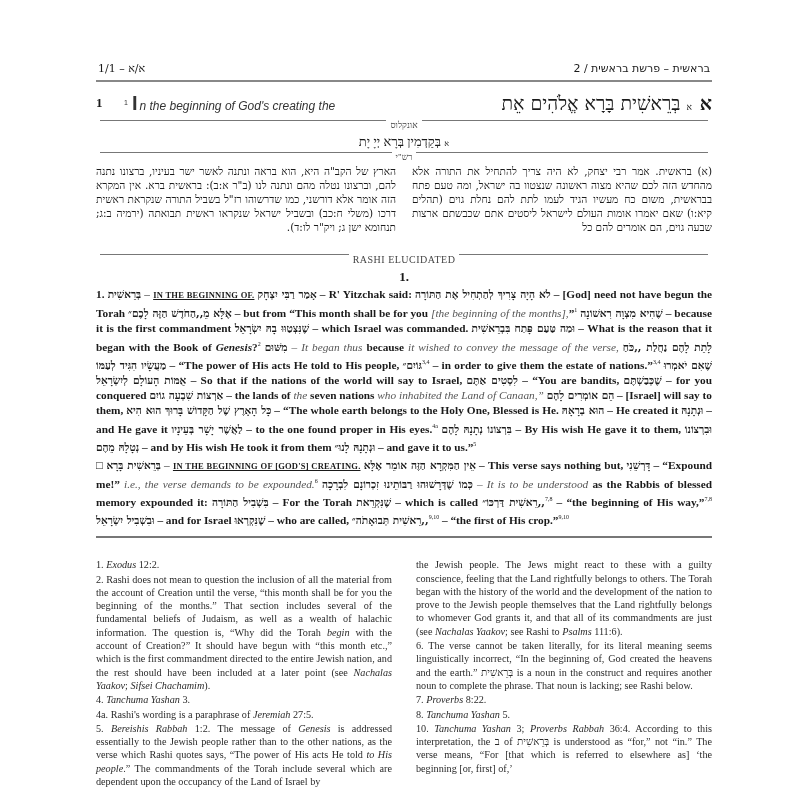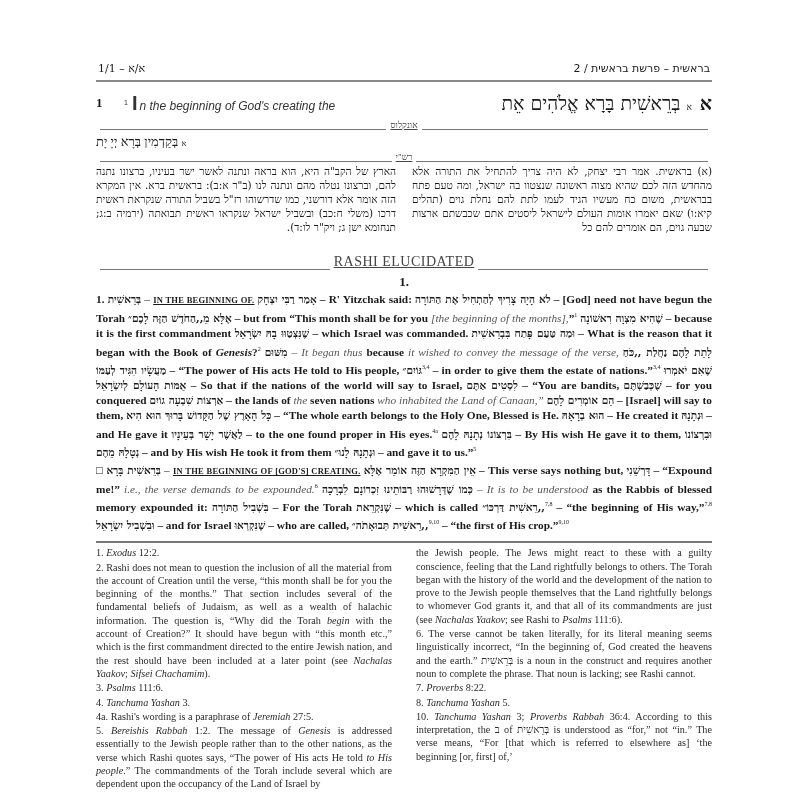--- a/index.html
+++ b/index.html
@@ -9,37 +9,37 @@
   .running-head .rh-right { font-family:"DejaVu Sans", sans-serif; font-weight:normal; font-size:11px; }
   .running-head .rh-left { font-family:"DejaVu Serif", serif; font-size:11px; }
   .verse-line { display:flex; align-items:center; height:30px; margin-top:6px; }
   .verse-num { width:28px; font-size:13px; font-weight:bold; }
   .verse-eng { font-style:italic; font-size:12px; flex:1; font-family:"Liberation Sans", sans-serif; color:#333; }
   .verse-eng .sup { font-size:7px; vertical-align:super; font-style:normal; margin-right:4px; }
   .verse-eng .dropcap { font-size:20px; font-style:normal; font-weight:bold; margin-right:2px; }
   .verse-heb { direction:rtl; font-family:"DejaVu Serif", serif; font-size:19px; white-space:nowrap; }
   .verse-heb .chap { font-weight:bold; margin-left:8px; }
   .verse-heb .small { font-size:9px; margin-left:6px; }
-  .sep { display:flex; align-items:flex-end; font-size:9px; color:#444; margin:2px 0;text-decoration:underline; }
+  .sep { display:flex; align-items:flex-start; font-size:9px; color:#444; margin:2px 0; }
   .sep::before, .sep::after { content:""; flex:1; border-top:1px solid #777; margin:0 4px; }
-  .onkelos-text { text-align:left; direction:rtl; font-size:13px; margin:4px 0 1px; }
+  .onkelos-text { text-align:center; direction:rtl; font-size:13px; margin:4px 0 1px; }
   .rashi-hebrew { display:flex; gap:16px; direction:rtl; font-size:10.5px; line-height:14px; height:88px; overflow:hidden; margin-top:2px; }
   .rashi-hebrew .col { flex:1; text-align:justify; font-family:"DejaVu Serif", serif; }
-  .elucidated-sep { margin-top:2px; letter-spacing:0.5px; font-size:14px; }
+  .elucidated-sep { margin-top:2px; letter-spacing:0.5px; font-size:10px; }
   .section-num { text-align:center; font-weight:bold; font-size:13px; margin:4px 0 2px; }
   .eluc { font-size:11.3px; line-height:15.3px; text-align:justify; }
   .eluc p { margin:0; }
   .eluc b { font-weight:bold; }
   .eluc .heb { direction:rtl; unicode-bidi:isolate; font-family:"DejaVu Serif", serif; font-weight:bold; font-size:10.5px; }
   .eluc .light { color:#555; font-weight:normal;font-style:italic; }
   .eluc .caps { font-size:8.5px; font-weight:bold; letter-spacing:0.2px;text-decoration:underline; }
   .eluc sup { font-size:6px; }
   .eluc .para2 { margin-top:3px; }
   .notes-rule { border-top:2px solid #777; margin-top:8px; }
-  .notes { display:flex; gap:24px; font-size:10.2px; line-height:13.3px; margin-top:3px; }
+  .notes { display:flex; gap:24px; font-size:10.2px; line-height:13.3px; margin-top:20px; }
   .notes .ncol { flex:1; text-align:justify; color:#2a2a2a; }
   .notes p { margin:0 0 1px 0; }
   .notes i { font-style:italic; }
 </style>
 </head>
 <body>
 
 <div class="page">
 
   <div class="running-head">
@@ -81,27 +81,26 @@
   <div class="eluc">
     <p><b>1. </b><span class="heb" dir="rtl">בְּרֵאשִׁית</span><span> – </span><span class="caps">IN THE BEGINNING OF.</span><span>   </span><span class="heb" dir="rtl">אָמַר רַבִּי יִצְחָק</span><b> – R' Yitzchak said:  </b><span class="heb" dir="rtl">לֹא הָיָה צָרִיךְ לְהַתְחִיל אֶת הַתּוֹרָה</span><b> – [God] need not have begun the Torah  </b><span class="heb" dir="rtl">אֶלָּא מֵ,,הַחֹדֶשׁ הַזֶּה לָכֶם״</span><b> – but from “This month shall be for you </b><span class="light">[the beginning of the months],</span><b>”</b><sup>1</sup><span>  </span><span class="heb" dir="rtl">שֶׁהִיא מִצְוָה רִאשׁוֹנָה</span><b> – because it is the first commandment  </b><span class="heb" dir="rtl">שֶׁנִּצְטַוּוּ בָהּ יִשְׂרָאֵל</span><b> – which Israel was commanded.  </b><span class="heb" dir="rtl">וּמַה טַּעַם פָּתַח בִּבְרֵאשִׁית</span><b> – What is the reason that it began with the Book of </b><b style="font-style: italic;">Genesis</b><b>?</b><sup>2</sup><span>  </span><span class="heb" dir="rtl">מִשּׁוּם</span><span class="light"> – It began thus </span><b>because</b><span class="light"> it wished to convey the message of the verse,  </span><span class="heb" dir="rtl">לָתֵת לָהֶם נַחֲלַת ,,כֹּחַ מַעֲשָׂיו הִגִּיד לְעַמּוֹ</span><b> – “The power of His acts He told to His people,  </b><span class="heb" dir="rtl">גּוֹיִם״</span><sup>3,4</sup><b> – in order to give them the estate of nations.”</b><sup>3,4</sup><span>  </span><span class="heb" dir="rtl">שֶׁאִם יֹאמְרוּ אֻמּוֹת הָעוֹלָם לְיִשְׂרָאֵל</span><b> – So that if the nations of the world will say to Israel,  </b><span class="heb" dir="rtl">לִסְטִים אַתֶּם</span><b> – “You are bandits,  </b><span class="heb" dir="rtl">שֶׁכְּבַשְׁתֶּם</span><b> – for you conquered  </b><span class="heb" dir="rtl">אַרְצוֹת שִׁבְעָה גוֹיִם</span><b> – the lands of </b><span class="light">the </span><b>seven nations</b><span class="light"> who inhabited the Land of Canaan,”</span><span>  </span><span class="heb" dir="rtl">הֵם אוֹמְרִים לָהֶם</span><b> – [Israel] will say to them,  </b><span class="heb" dir="rtl">כָּל הָאָרֶץ שֶׁל הַקָּדוֹשׁ בָּרוּךְ הוּא הִיא</span><b> – “The whole earth belongs to the Holy One, Blessed is He.  </b><span class="heb" dir="rtl">הוּא בְרָאָהּ</span><b> – He created it  </b><span class="heb" dir="rtl">וּנְתָנָהּ</span><b> – and He gave it  </b><span class="heb" dir="rtl">לַאֲשֶׁר יָשָׁר בְּעֵינָיו</span><b> – to the one found proper in His eyes.</b><sup>4a</sup><span>  </span><span class="heb" dir="rtl">בִּרְצוֹנוֹ נְתָנָהּ לָהֶם</span><b> – By His wish He gave it to them,  </b><span class="heb" dir="rtl">וּבִרְצוֹנוֹ נְטָלָהּ מֵהֶם</span><b> – and by His wish He took it from them  </b><span class="heb" dir="rtl">וּנְתָנָהּ לָנוּ״</span><b> – and gave it to us.”</b><sup>5</sup></p>
     <p class="para2"><span>□ </span><span class="heb" dir="rtl">בְּרֵאשִׁית בָּרָא</span><span> – </span><span class="caps">IN THE BEGINNING OF [GOD'S] CREATING.</span><span>  </span><span class="heb" dir="rtl">אֵין הַמִּקְרָא הַזֶּה אוֹמֵר אֶלָּא</span><b> – This verse says nothing but,  </b><span class="heb" dir="rtl">דָּרְשֵׁנִי</span><b> – “Expound me!”</b><span class="light"> i.e., the verse demands to be expounded.</span><sup>6</sup><span>  </span><span class="heb" dir="rtl">כְּמוֹ שֶׁדְּרָשׁוּהוּ רַבּוֹתֵינוּ זִכְרוֹנָם לִבְרָכָה</span><span class="light"> – It is to be understood </span><b>as the Rabbis of blessed memory expounded it:  </b><span class="heb" dir="rtl">בִּשְׁבִיל הַתּוֹרָה</span><b> – For the Torah  </b><span class="heb" dir="rtl">שֶׁנִּקְרֵאת</span><b> – which is called  </b><span class="heb" dir="rtl">,,רֵאשִׁית דַּרְכּוֹ״</span><sup>7,8</sup><b> – “the beginning of His way,”</b><sup>7,8</sup><span>  </span><span class="heb" dir="rtl">וּבִשְׁבִיל יִשְׂרָאֵל</span><b> – and for Israel  </b><span class="heb" dir="rtl">שֶׁנִּקְרְאוּ</span><b> – who are called,  </b><span class="heb" dir="rtl">,,רֵאשִׁית תְּבוּאָתֹה״</span><sup>9,10</sup><b> – “the first of His crop.”</b><sup>9,10</sup></p>
   </div>
 
   <div class="notes-rule"></div>
   <div class="notes">
     <div class="ncol">
         <p><span>1. </span><i>Exodus</i><span> 12:2.</span></p>
         <p><span>2. Rashi does not mean to question the inclusion of all the material from the account of Creation until the verse, “this month shall be for you the beginning of the months.” That section includes several of the fundamental beliefs of Judaism, as well as a wealth of halachic information. The question is, “Why did the Torah </span><i>begin</i><span> with the account of Creation?” It should have begun with “this month etc.,” which is the first commandment directed to the entire Jewish nation, and the rest should have been included at a later point (see </span><i>Nachalas Yaakov</i><span>; </span><i>Sifsei Chachamim</i><span>).</span></p>
-        <p><span>3. </span><i>Psalms</i><span> 111:6.</span></p>
         <p><span>4. </span><i>Tanchuma Yashan</i><span> 3.</span></p>
         <p><span>4a. Rashi's wording is a paraphrase of </span><i>Jeremiah</i><span> 27:5.</span></p>
         <p><span>5. </span><i>Bereishis Rabbah</i><span> 1:2. The message of </span><i>Genesis</i><span> is addressed essentially to the Jewish people rather than to the other nations, as the verse which Rashi quotes says, “The power of His acts He told </span><i>to His people</i><span>.” The commandments of the Torah include several which are dependent upon the occupancy of the Land of Israel by</span></p>
       </div>
     <div class="ncol">
         <p><span>the Jewish people. The Jews might react to these with a guilty conscience, feeling that the Land rightfully belongs to others. The Torah began with the history of the world and the development of the nation to prove to the Jewish people themselves that the Land rightfully belongs to whomever God grants it, and that all of its commandments are just (see </span><i>Nachalas Yaakov</i><span>; see Rashi to </span><i>Psalms</i><span> 111:6).</span></p>
-        <p><span>6. The verse cannot be taken literally, for its literal meaning seems linguistically incorrect, “In the beginning of, God created the heavens and the earth.” </span><span class="heb" dir="rtl">בְּרֵאשִׁית</span><span> is a noun in the construct and requires another noun to complete the phrase. That noun is lacking; see Rashi cannot.</span></p>
+        <p><span>6. The verse cannot be taken literally, for its literal meaning seems linguistically incorrect, “In the beginning of, God created the heavens and the earth.” </span><span class="heb" dir="rtl">בְּרֵאשִׁית</span><span> is a noun in the construct and requires another noun to complete the phrase. That noun is lacking; see Rashi below.</span></p>
         <p><span>7. </span><i>Proverbs</i><span> 8:22.</span></p>
         <p><span>8. </span><i>Tanchuma Yashan</i><span> 5.</span></p>
         <p><span>10. </span><i>Tanchuma Yashan</i><span> 3; </span><i>Proverbs Rabbah</i><span> 36:4. According to this interpretation, the </span><span class="heb" dir="rtl">ב</span><span> of </span><span class="heb" dir="rtl">בְּרֵאשִׁית</span><span> is understood as “for,” not “in.” The verse means, “For [that which is referred to elsewhere as] ‘the beginning [or, first] of,’</span></p>
       </div>
   </div>
 
 </div>
 
 </body></html>

